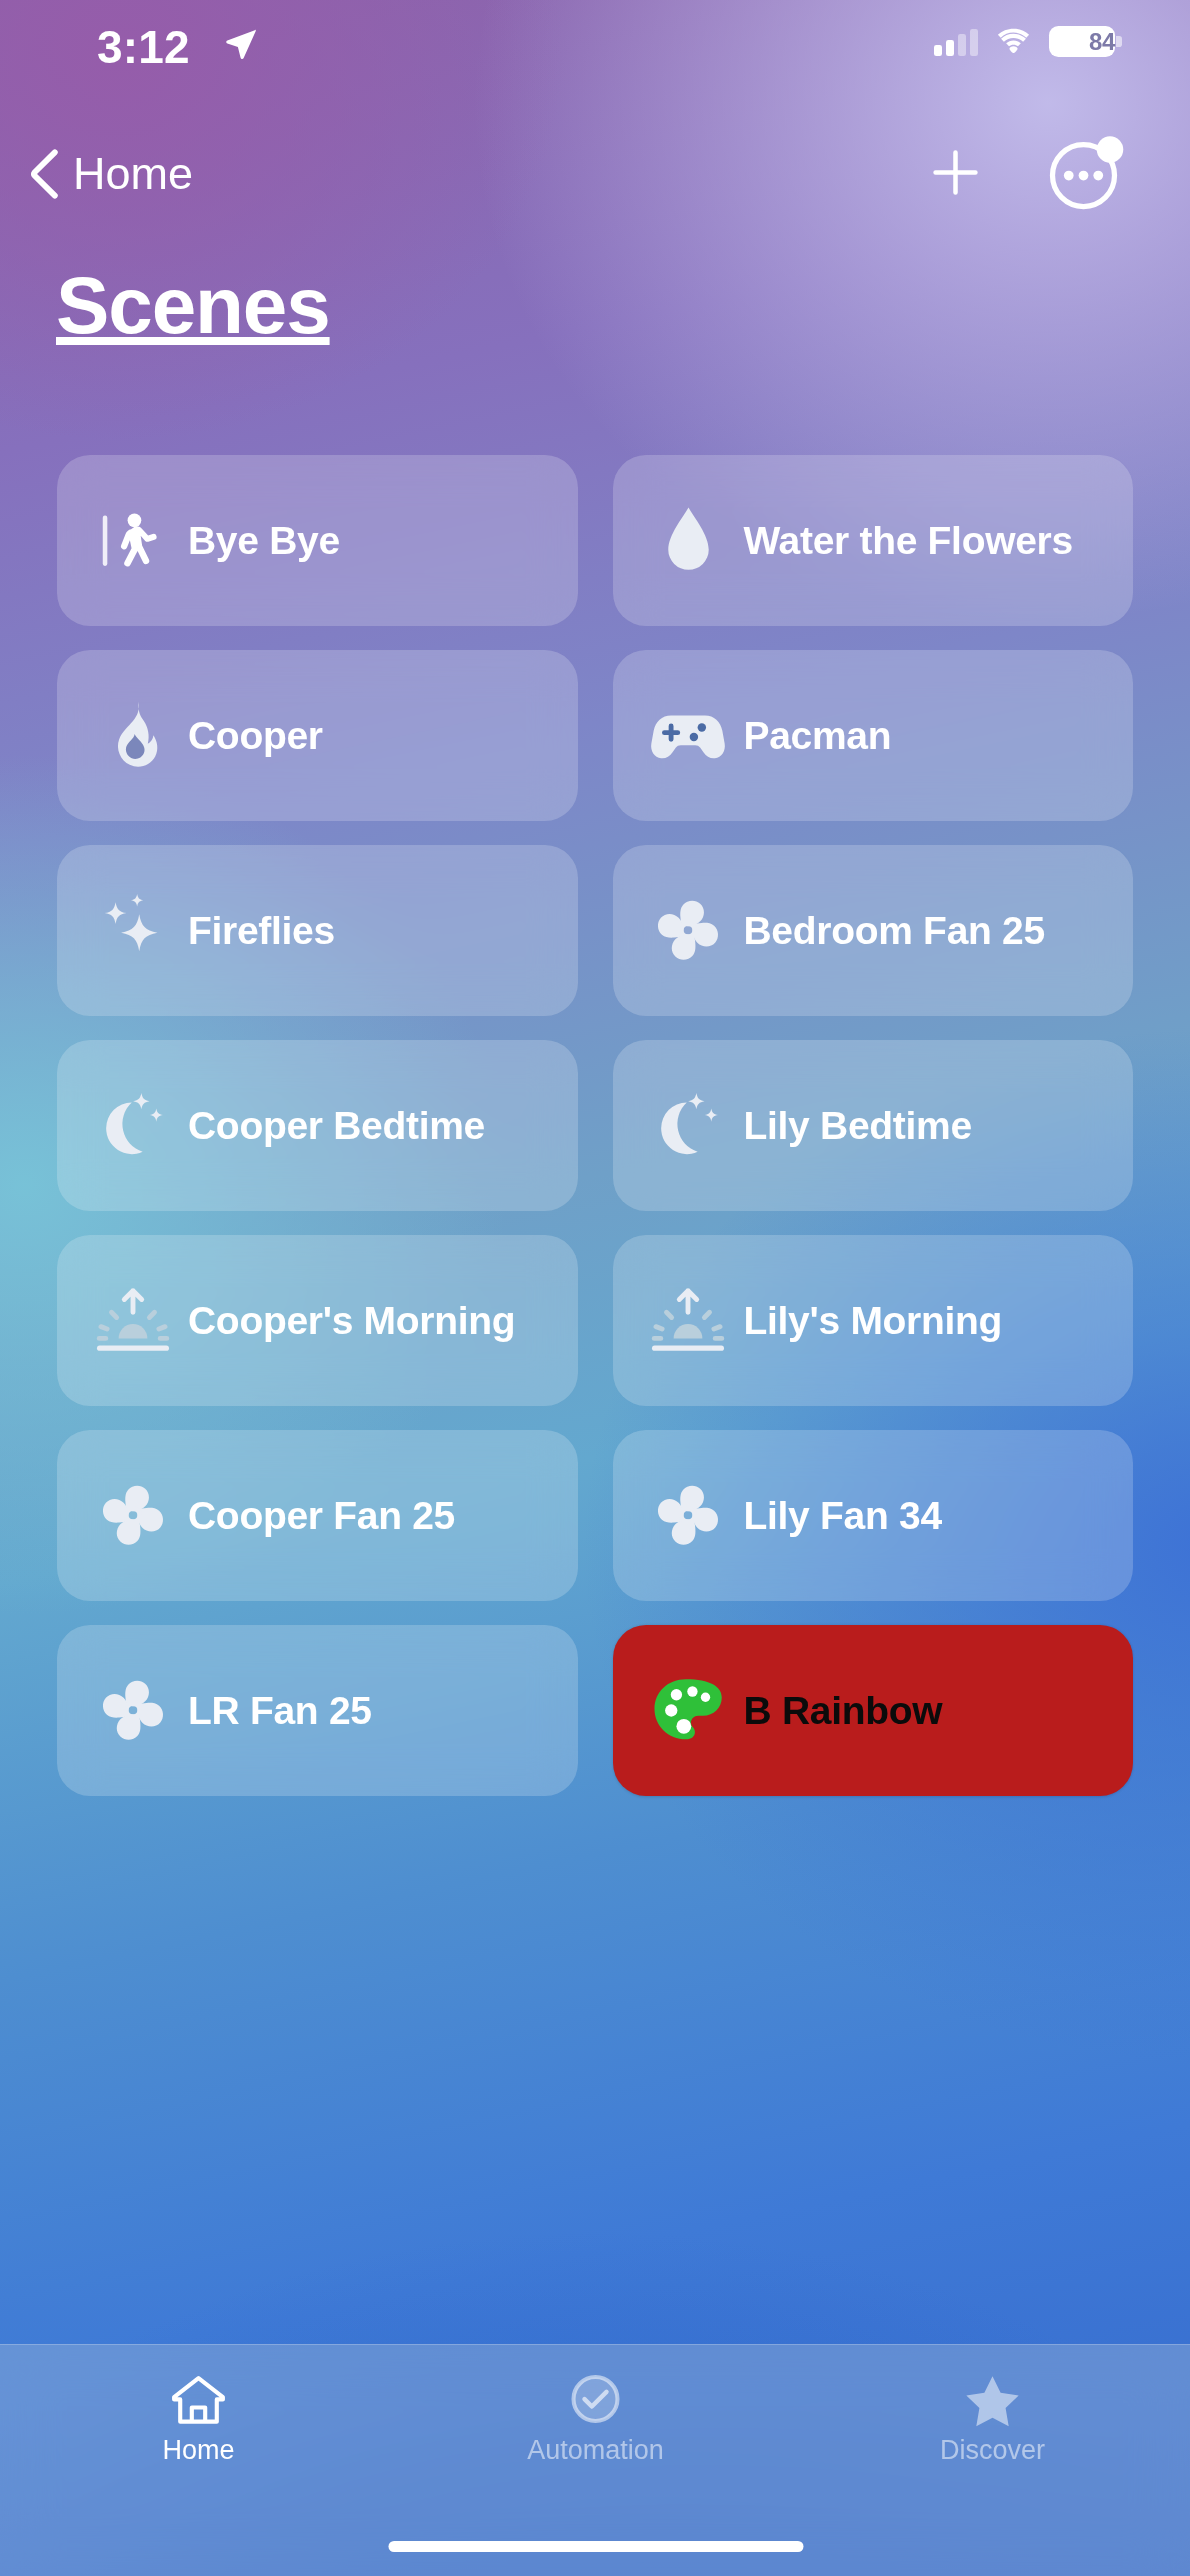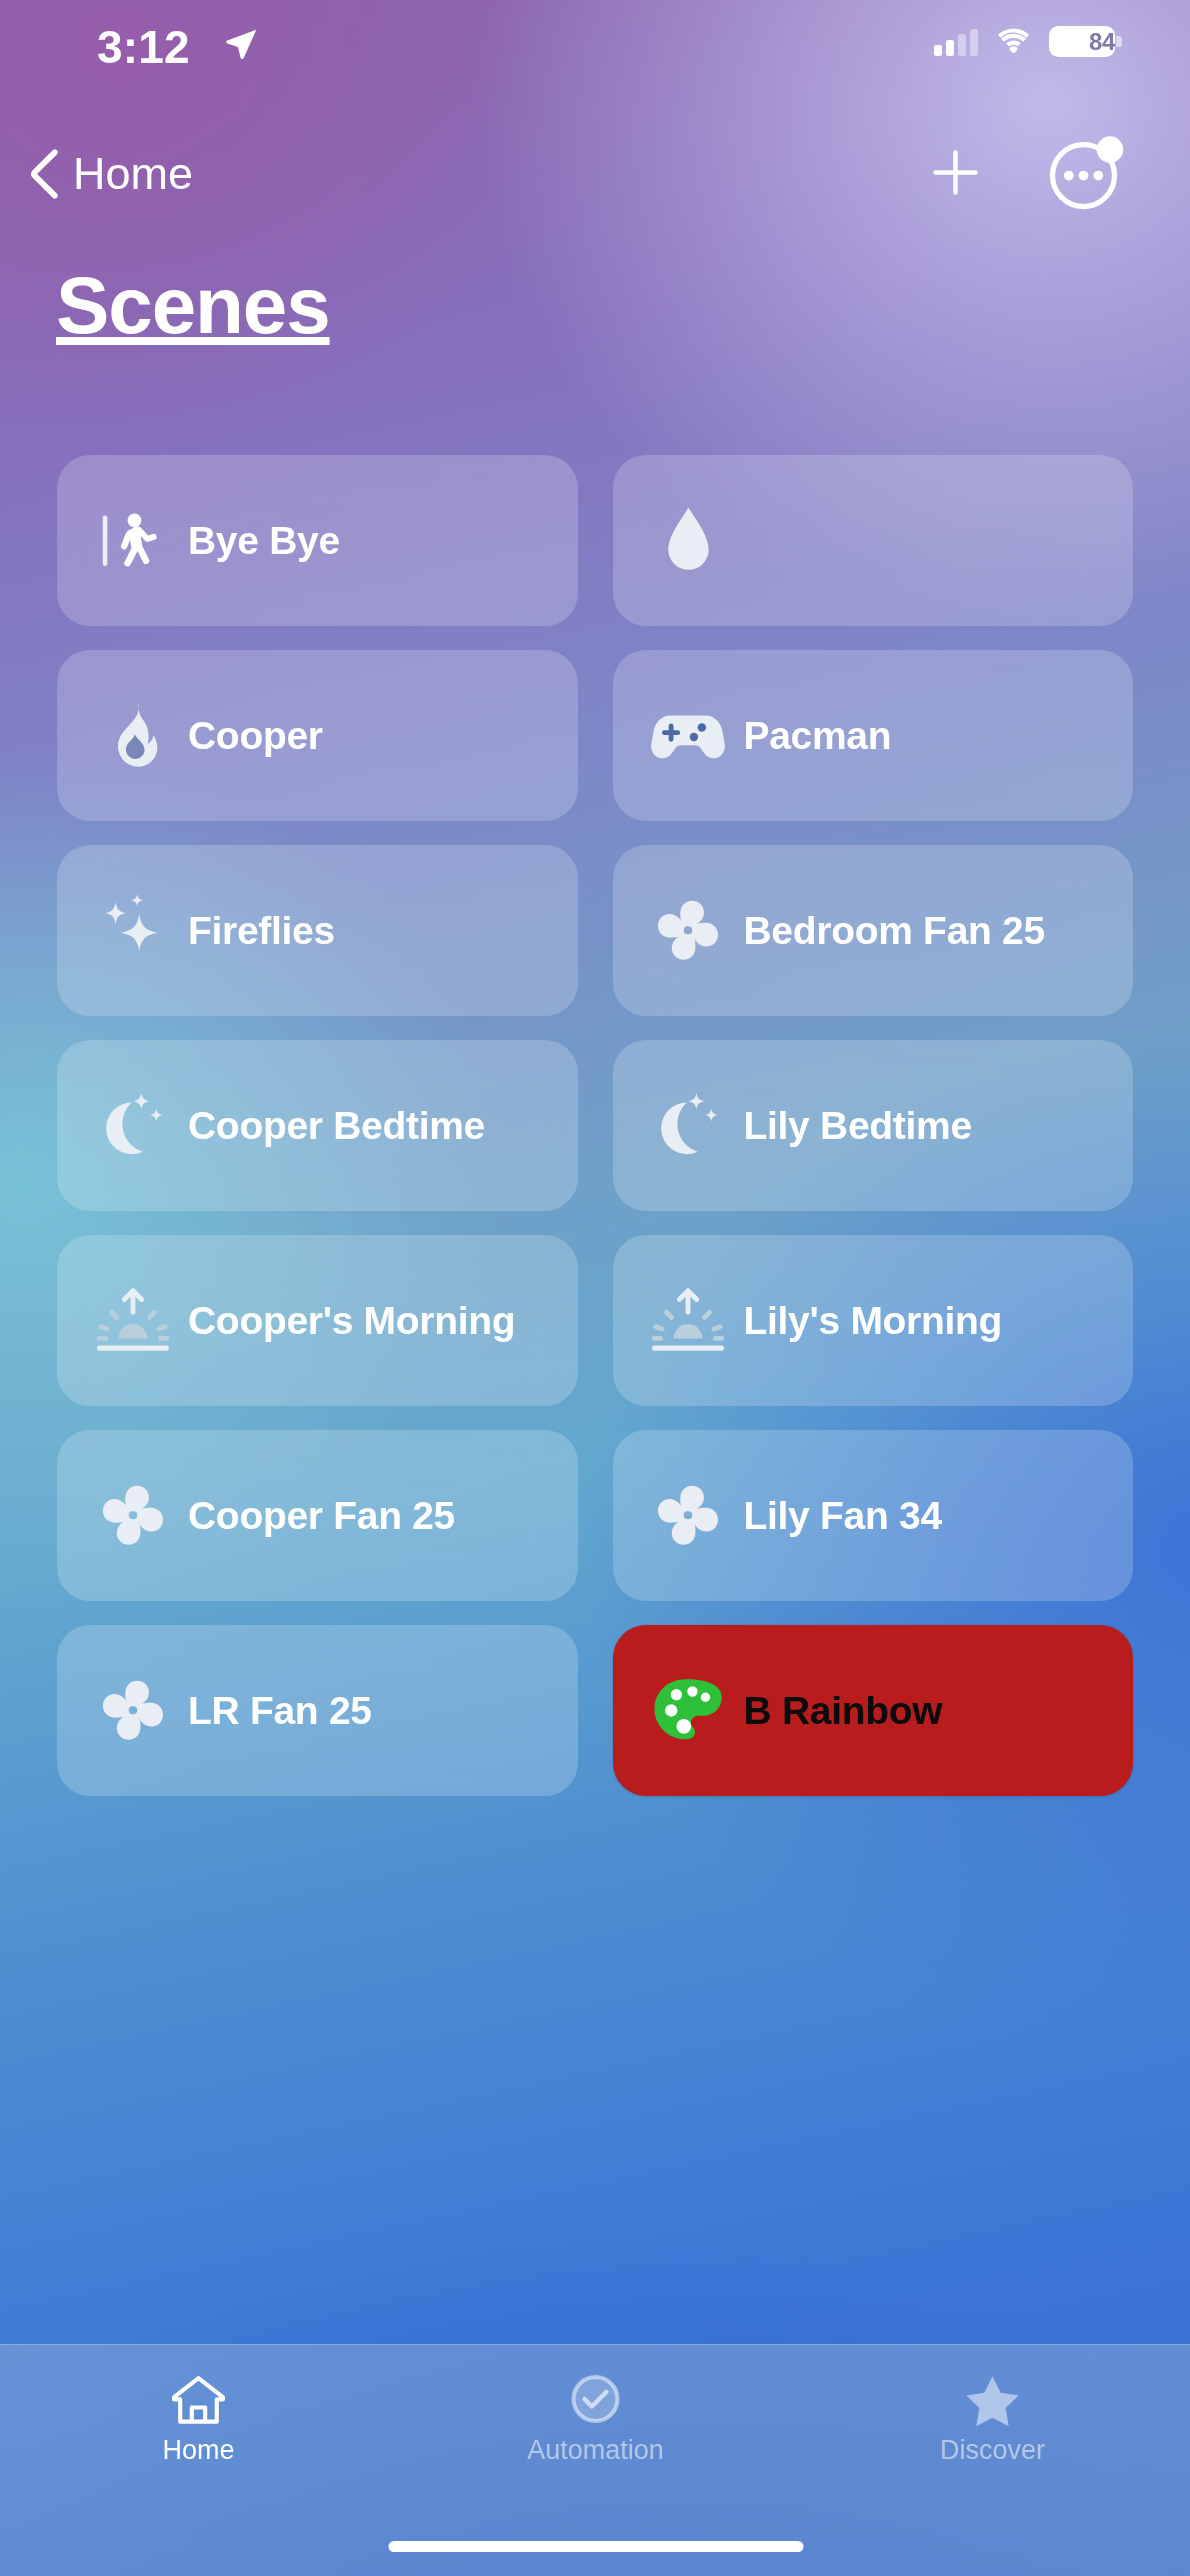--- a/index.html
+++ b/index.html
@@ -206,20 +206,21 @@
     </div>
     <div class="tile-label">Bye Bye</div>
   </div>
 
   <div class="scene-tile">
     <div class="tile-icon">
       <svg width="57" height="74" viewBox="0 0 22 30">
         <path d="M11 1.4C8.6 5.6 2.8 12.6 2.8 18.5A8.2 8.2 0 0 0 11 26.7a8.2 8.2 0 0 0 8.2-8.2C19.2 12.6 13.4 5.6 11 1.4z" fill="#e9edf4"></path>
       </svg>
     </div>
+    <div class="tile-label">Water the Flowers</div>
   </div>
 
   <div class="scene-tile">
     <div class="tile-icon">
       <svg width="59" height="74" viewBox="0 0 22 30">
         <path d="M13.4 1.1c.6 3.3-.4 5.6-2.2 7.8-1.9 2.3-4.5 4.4-5.6 7.4-1.5 4 .5 8.6 4.3 10.4 3.8 1.8 8.4.3 10.3-3.4 1.5-2.9.9-6.1-.7-8.6-.2 1.5-1 2.8-2.3 3.4.8-3.2.2-6.5-1.6-9.2-1.2-1.8-2.4-3.2-2.2-7.8z" fill="#e9edf4"></path>
         <path d="M11.9 14.2c-.4 2.1-2.5 3-3.3 4.9-.8 1.9.2 4.1 2.1 4.9 1.9.8 4.1-.1 4.9-2 .9-2-.4-3.8-1.6-5.1-.9-1-1.8-1.7-2.1-2.7z" fill="#7b87bb"></path>
       </svg>
     </div>
     <div class="tile-label">Cooper</div>

